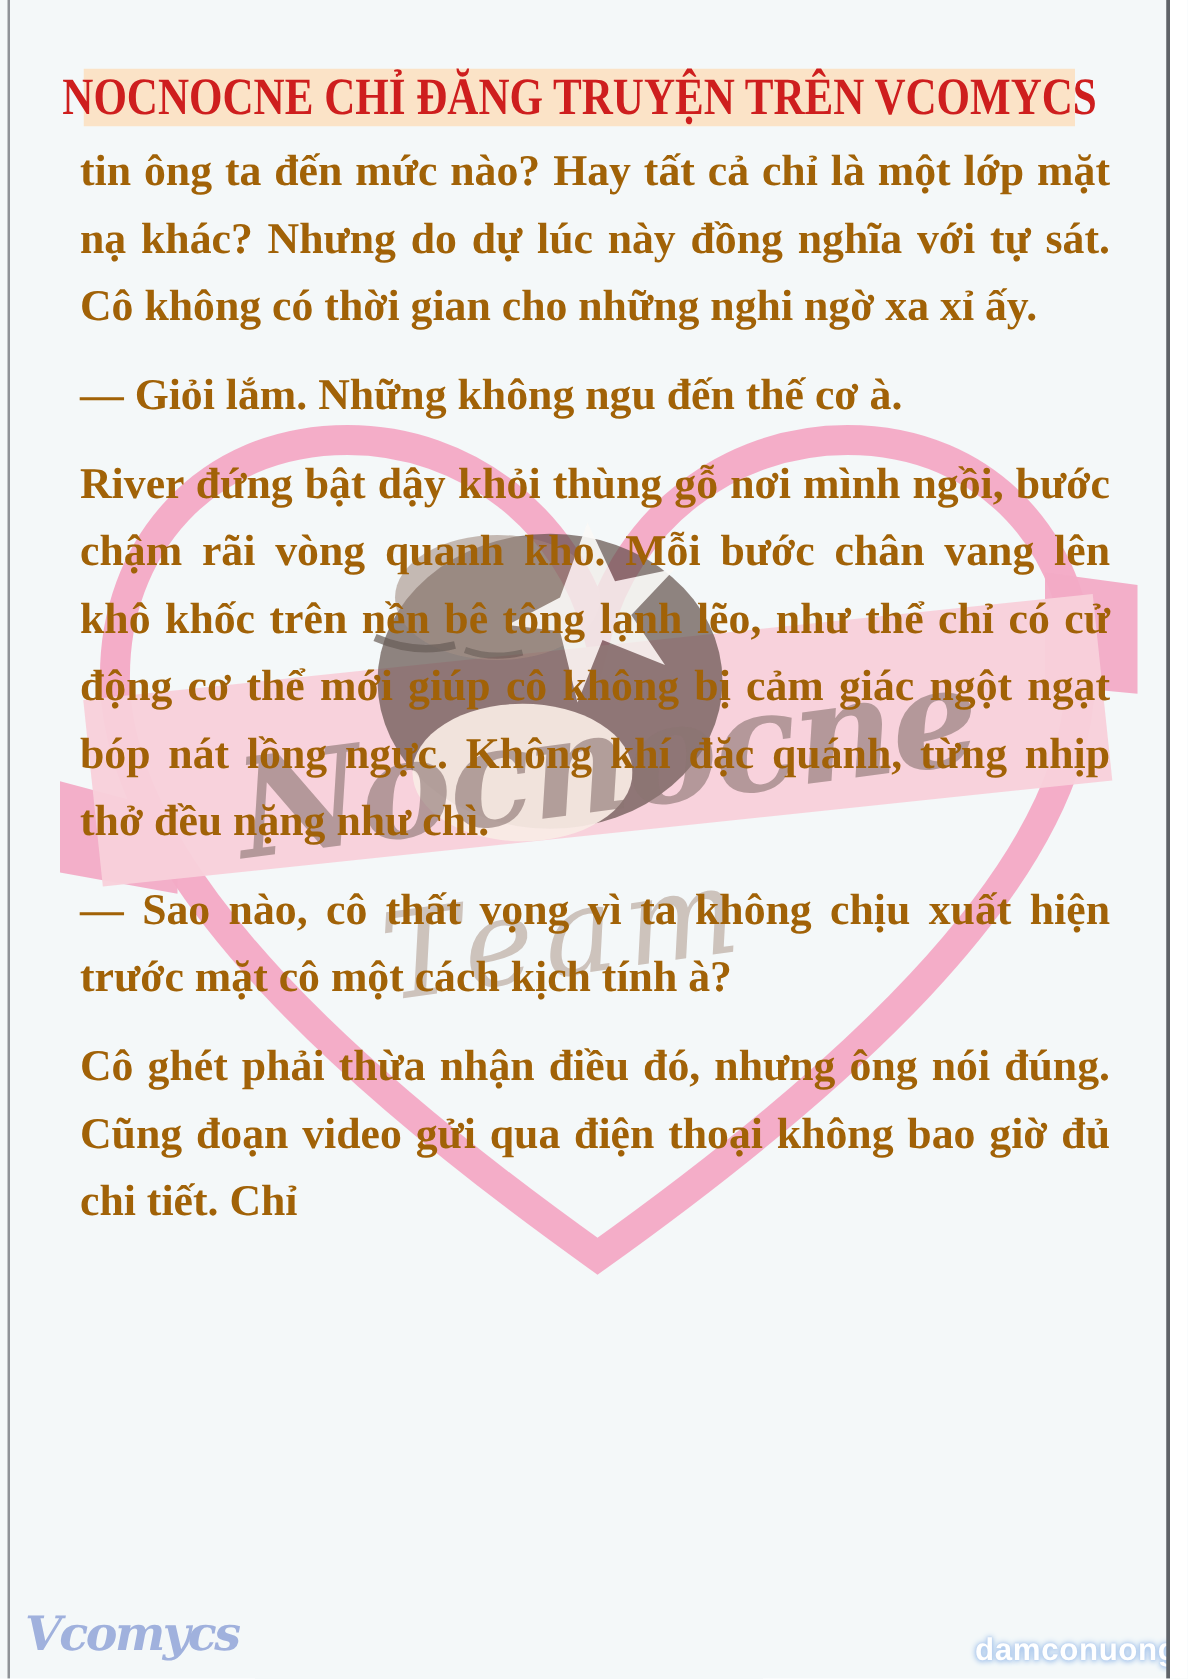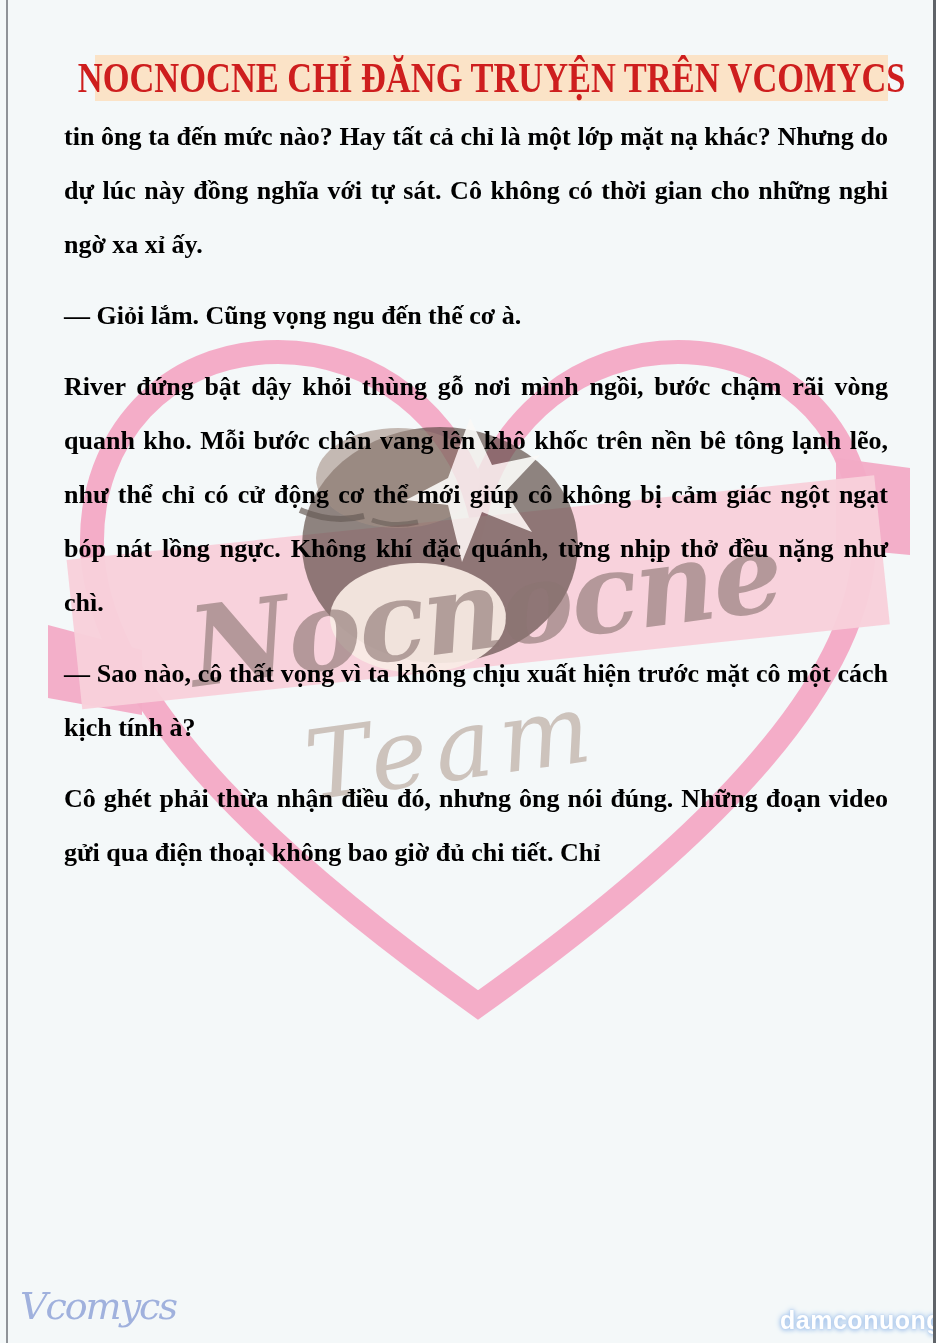--- a/index.html
+++ b/index.html
@@ -10,56 +10,56 @@
     overflow:hidden;
     font-family:"Liberation Serif","DejaVu Serif",serif;
   }
   
   .edge-left{position:absolute;left:6px;top:0;width:2px;height:1343px;background:#8f9398;z-index:6;}
   .edge-right{position:absolute;left:933px;top:0;width:3px;height:1343px;background:#5f6368;z-index:6;}
   .edge-right-white{position:absolute;left:936px;top:0;width:14px;height:1343px;background:#ffffff;z-index:5;}
 
   
   .banner{
-    position:absolute;left:95px;top:55px;width:793px;height:46px;
+    position:absolute;left:67px;top:55px;width:793px;height:46px;
     background:#fbe3c7;z-index:4;
     display:flex;align-items:center;justify-content:center;
   }
   .banner span{
     display:inline-block;
     transform:scaleX(0.82);
     transform-origin:center;
     white-space:nowrap;
     color:#ce1e1e;
     font-weight:bold;
     font-size:42px;
     letter-spacing:0px;
   }
 
   
   .watermark{position:absolute;left:0;top:0;width:950px;height:1343px;z-index:1;}
 
   
   .body-text{
     position:absolute;left:64px;top:110px;width:824px;z-index:3;
-    color:#000000;
+    color:#a16207;
     font-weight:bold;
-    font-size:26px;
+    font-size:35px;
     line-height:54px;
   }
   .body-text p{
     margin:0 0 17px 0;
     text-align:justify;
   }
 
   
   .logo{
     position:absolute;left:20px;top:1284px;z-index:4;
     font-family:"DejaVu Serif","Liberation Serif",serif;
-    font-style:italic;font-weight:normal;
+    font-style:italic;font-weight:bold;
     font-size:38px;letter-spacing:-2px;
     color:#a0b1dd;
     text-align:center;
   }
   .credit{
     position:absolute;right:8px;top:1306px;z-index:4;
     font-family:"Liberation Sans","DejaVu Sans",sans-serif;
     font-weight:bold;font-size:25px;letter-spacing:0.5px;
     color:#ffffff;
     text-shadow:0 0 2px #c5d8f2,0 0 6px #9fc0ea,0 1px 4px #9fc0ea,0 0 1px #b7cdf0;
@@ -97,22 +97,22 @@
     <text x="485" y="648" text-anchor="middle" transform="rotate(-7.5 485 610)" font-family="DejaVu Serif, Liberation Serif, serif" font-weight="bold" font-style="italic" font-size="110" fill="#8b7471" fill-opacity="0.62" letter-spacing="-2">Nocnocne</text>
     <text x="452" y="780" text-anchor="middle" transform="rotate(-8 452 748)" font-family="DejaVu Serif, Liberation Serif, serif" font-style="italic" font-size="96" fill="#a58d7f" fill-opacity="0.5" letter-spacing="8">Team</text>
   </svg>
 
   <div class="banner">
     <span>NOCNOCNE CHỈ ĐĂNG TRUYỆN TRÊN VCOMYCS</span>
   </div>
 
   <div class="body-text">
     <p>tin ông ta đến mức nào? Hay tất cả chỉ là một lớp mặt nạ khác? Nhưng do dự lúc này đồng nghĩa với tự sát. Cô không có thời gian cho những nghi ngờ xa xỉ ấy.</p>
-    <p>— Giỏi lắm. Cũng vọng ngu đến thế cơ à.</p>
+    <p>— Giỏi lắm. Những không ngu đến thế cơ à.</p>
     <p>River đứng bật dậy khỏi thùng gỗ nơi mình ngồi, bước chậm rãi vòng quanh kho. Mỗi bước chân vang lên khô khốc trên nền bê tông lạnh lẽo, như thể chỉ có cử động cơ thể mới giúp cô không bị cảm giác ngột ngạt bóp nát lồng ngực. Không khí đặc quánh, từng nhịp thở đều nặng như chì.</p>
     <p>— Sao nào, cô thất vọng vì ta không chịu xuất hiện trước mặt cô một cách kịch tính à?</p>
-    <p>Cô ghét phải thừa nhận điều đó, nhưng ông nói đúng. Những đoạn video gửi qua điện thoại không bao giờ đủ chi tiết. Chỉ</p>
+    <p>Cô ghét phải thừa nhận điều đó, nhưng ông nói đúng. Cũng đoạn video gửi qua điện thoại không bao giờ đủ chi tiết. Chỉ</p>
   </div>
 
   <div class="logo">Vcomycs</div>
   <div class="credit">damconuong</div>
 
 </div>
 
 </body></html>

